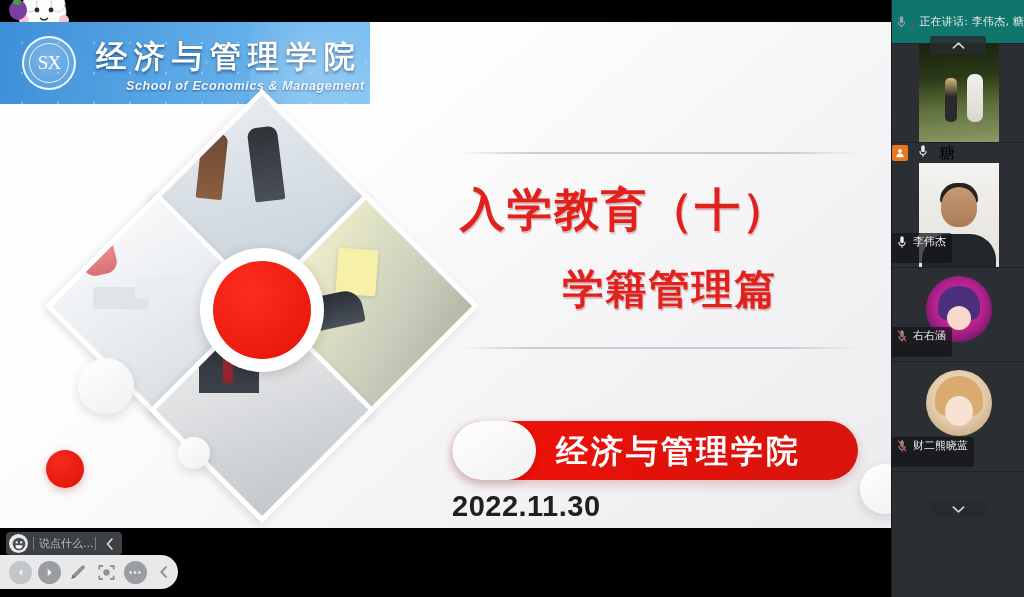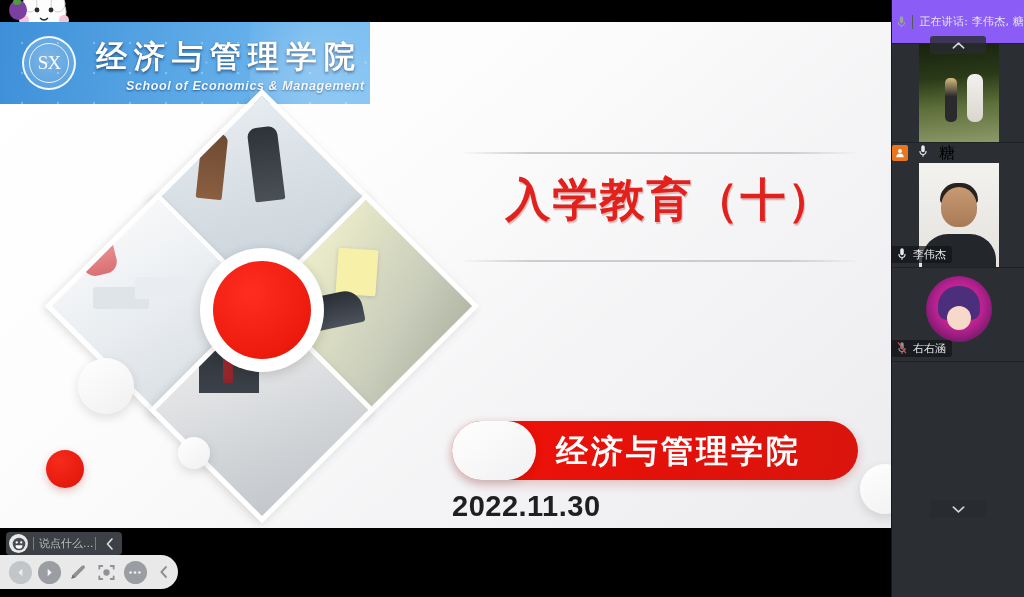--- a/index.html
+++ b/index.html
@@ -166,23 +166,23 @@
     position:absolute; left: 46px; top: 428px;
     width: 38px; height: 38px; border-radius:50%;
     background: radial-gradient(circle at 36% 30%, #f72b1c, #dd1306);
     box-shadow: 0 3px 9px rgba(180,0,0,.25);
   }
 
   
   #title-block { position:absolute; left: 460px; top: 130px; width: 420px; }
   .hr-line { width: 400px; height: 2px; background: linear-gradient(to right, rgba(0,0,0,0), #c9ccd1 18%, #c9ccd1 82%, rgba(0,0,0,0)); }
   #title-main {
-    margin-top: 16px;
+    margin-top: 26px;
     font-size: 45px; font-weight: 800; color:#e2211c;
-    letter-spacing: 2px; text-align:center;
+    letter-spacing: 2px; 
     font-family:"DejaVu Sans","Liberation Sans",sans-serif;
     text-shadow: 1px 2px 1px rgba(120,0,0,.25);
     white-space:nowrap;
   }
   #title-sub {
     margin-top: 22px;
     font-size: 41px; font-weight: 800; color:#e2211c;
     letter-spacing: 2px; text-align:center;
     font-family:"DejaVu Sans","Liberation Sans",sans-serif;
     text-shadow: 1px 2px 1px rgba(120,0,0,.25);
@@ -227,21 +227,21 @@
   
   #panel {
     position:absolute; right: 0; top: 0;
     width: 133px; height: 597px;
     background: #2b2f33;
     border-left: 1px solid #16181a;
   }
   #speaking-bar {
     position:relative;
     height: 44px;
-    background: #8b5cf6;
+    background: #0f766e;
     display:flex; align-items:center;
     border-bottom: 1px solid #202326;
   }
   #speaking-bar .micwrap {
     width: 22px; display:flex; align-items:center; justify-content:center;
   }
   #speaking-bar .divider {
     width:1px; height:14px; background:#55595d; margin-right:7px;
   }
   #speaking-text {
@@ -261,23 +261,23 @@
     position:absolute; left: 50%; transform: translateX(-50%);
     top: 0; width: 80px; height: 99px;
   }
   .tile .avatar-circle {
     position:absolute; left: 50%; transform: translateX(-50%);
     top: 8px; width: 66px; height: 66px; border-radius: 50%;
     overflow:hidden;
   }
   .tile .namebar {
     position:absolute; left: 0; bottom: 4px;
-    display:flex; 
+    display:flex; align-items:center;
     background: rgba(18,20,22,.72);
-    padding: 1px 6px 1px 3px;
+    padding: 1px 6px 14px 3px;
     border-radius: 0 3px 3px 0;
     max-width: 100px;
   }
   .tile .namebar .nm {
     font-size: 11px; color:#eceff1; white-space:nowrap;
     font-family:"DejaVu Sans","Liberation Sans",sans-serif;
   }
   .badge-host {
     display:inline-flex; align-items:center; justify-content:center;
     width: 16px; height: 16px; background:#e8761f;
@@ -426,20 +426,21 @@
       </div>
 
       <div class="deco-circle" id="deco1"></div>
       <div class="deco-circle" id="deco2"></div>
       <div class="deco-circle" id="deco3"></div>
       <div id="deco-red"></div>
 
       <div id="title-block">
         <div class="hr-line"></div>
         <div id="title-main">入学教育（十）</div>
+        <div id="title-sub">学籍管理篇</div>
         <div class="hr-line" id="hr-bottom"></div>
       </div>
 
       <div id="org-pill">
         <div class="knob"></div>
         <div id="org-name">经济与管理学院</div>
       </div>
 
       <div id="slide-date">2022.11.30</div>
     </div>
@@ -587,15 +588,29 @@
             <rect x="4" y="1.5" width="4" height="8" rx="2" fill="#8d9195"></rect>
             <path d="M2.5 8 a3.5 4 0 0 0 7 0" stroke="#8d9195" stroke-width="1.3" fill="none"></path>
             <path d="M6 12 v2.5" stroke="#8d9195" stroke-width="1.3"></path>
             <path d="M1.5 1.5 L10.5 14" stroke="#d0474a" stroke-width="1.5"></path>
           </svg>
         </span>
         <span class="nm">右右涵</span>
       </div>
     </div>
 
+    <div class="tile" style="height:110px;">
+      <div class="avatar-circle av-girl"></div>
+      <div class="namebar">
+        <span class="mic-ico">
+          <svg width="14" height="14" viewBox="0 0 12 16">
+            <rect x="4" y="1.5" width="4" height="8" rx="2" fill="#8d9195"></rect>
+            <path d="M2.5 8 a3.5 4 0 0 0 7 0" stroke="#8d9195" stroke-width="1.3" fill="none"></path>
+            <path d="M6 12 v2.5" stroke="#8d9195" stroke-width="1.3"></path>
+            <path d="M1.5 1.5 L10.5 14" stroke="#d0474a" stroke-width="1.5"></path>
+          </svg>
+        </span>
+        <span class="nm">财二熊晓蓝</span>
+      </div>
+    </div>
 
   </div>
 </div>
 
 </body></html>

